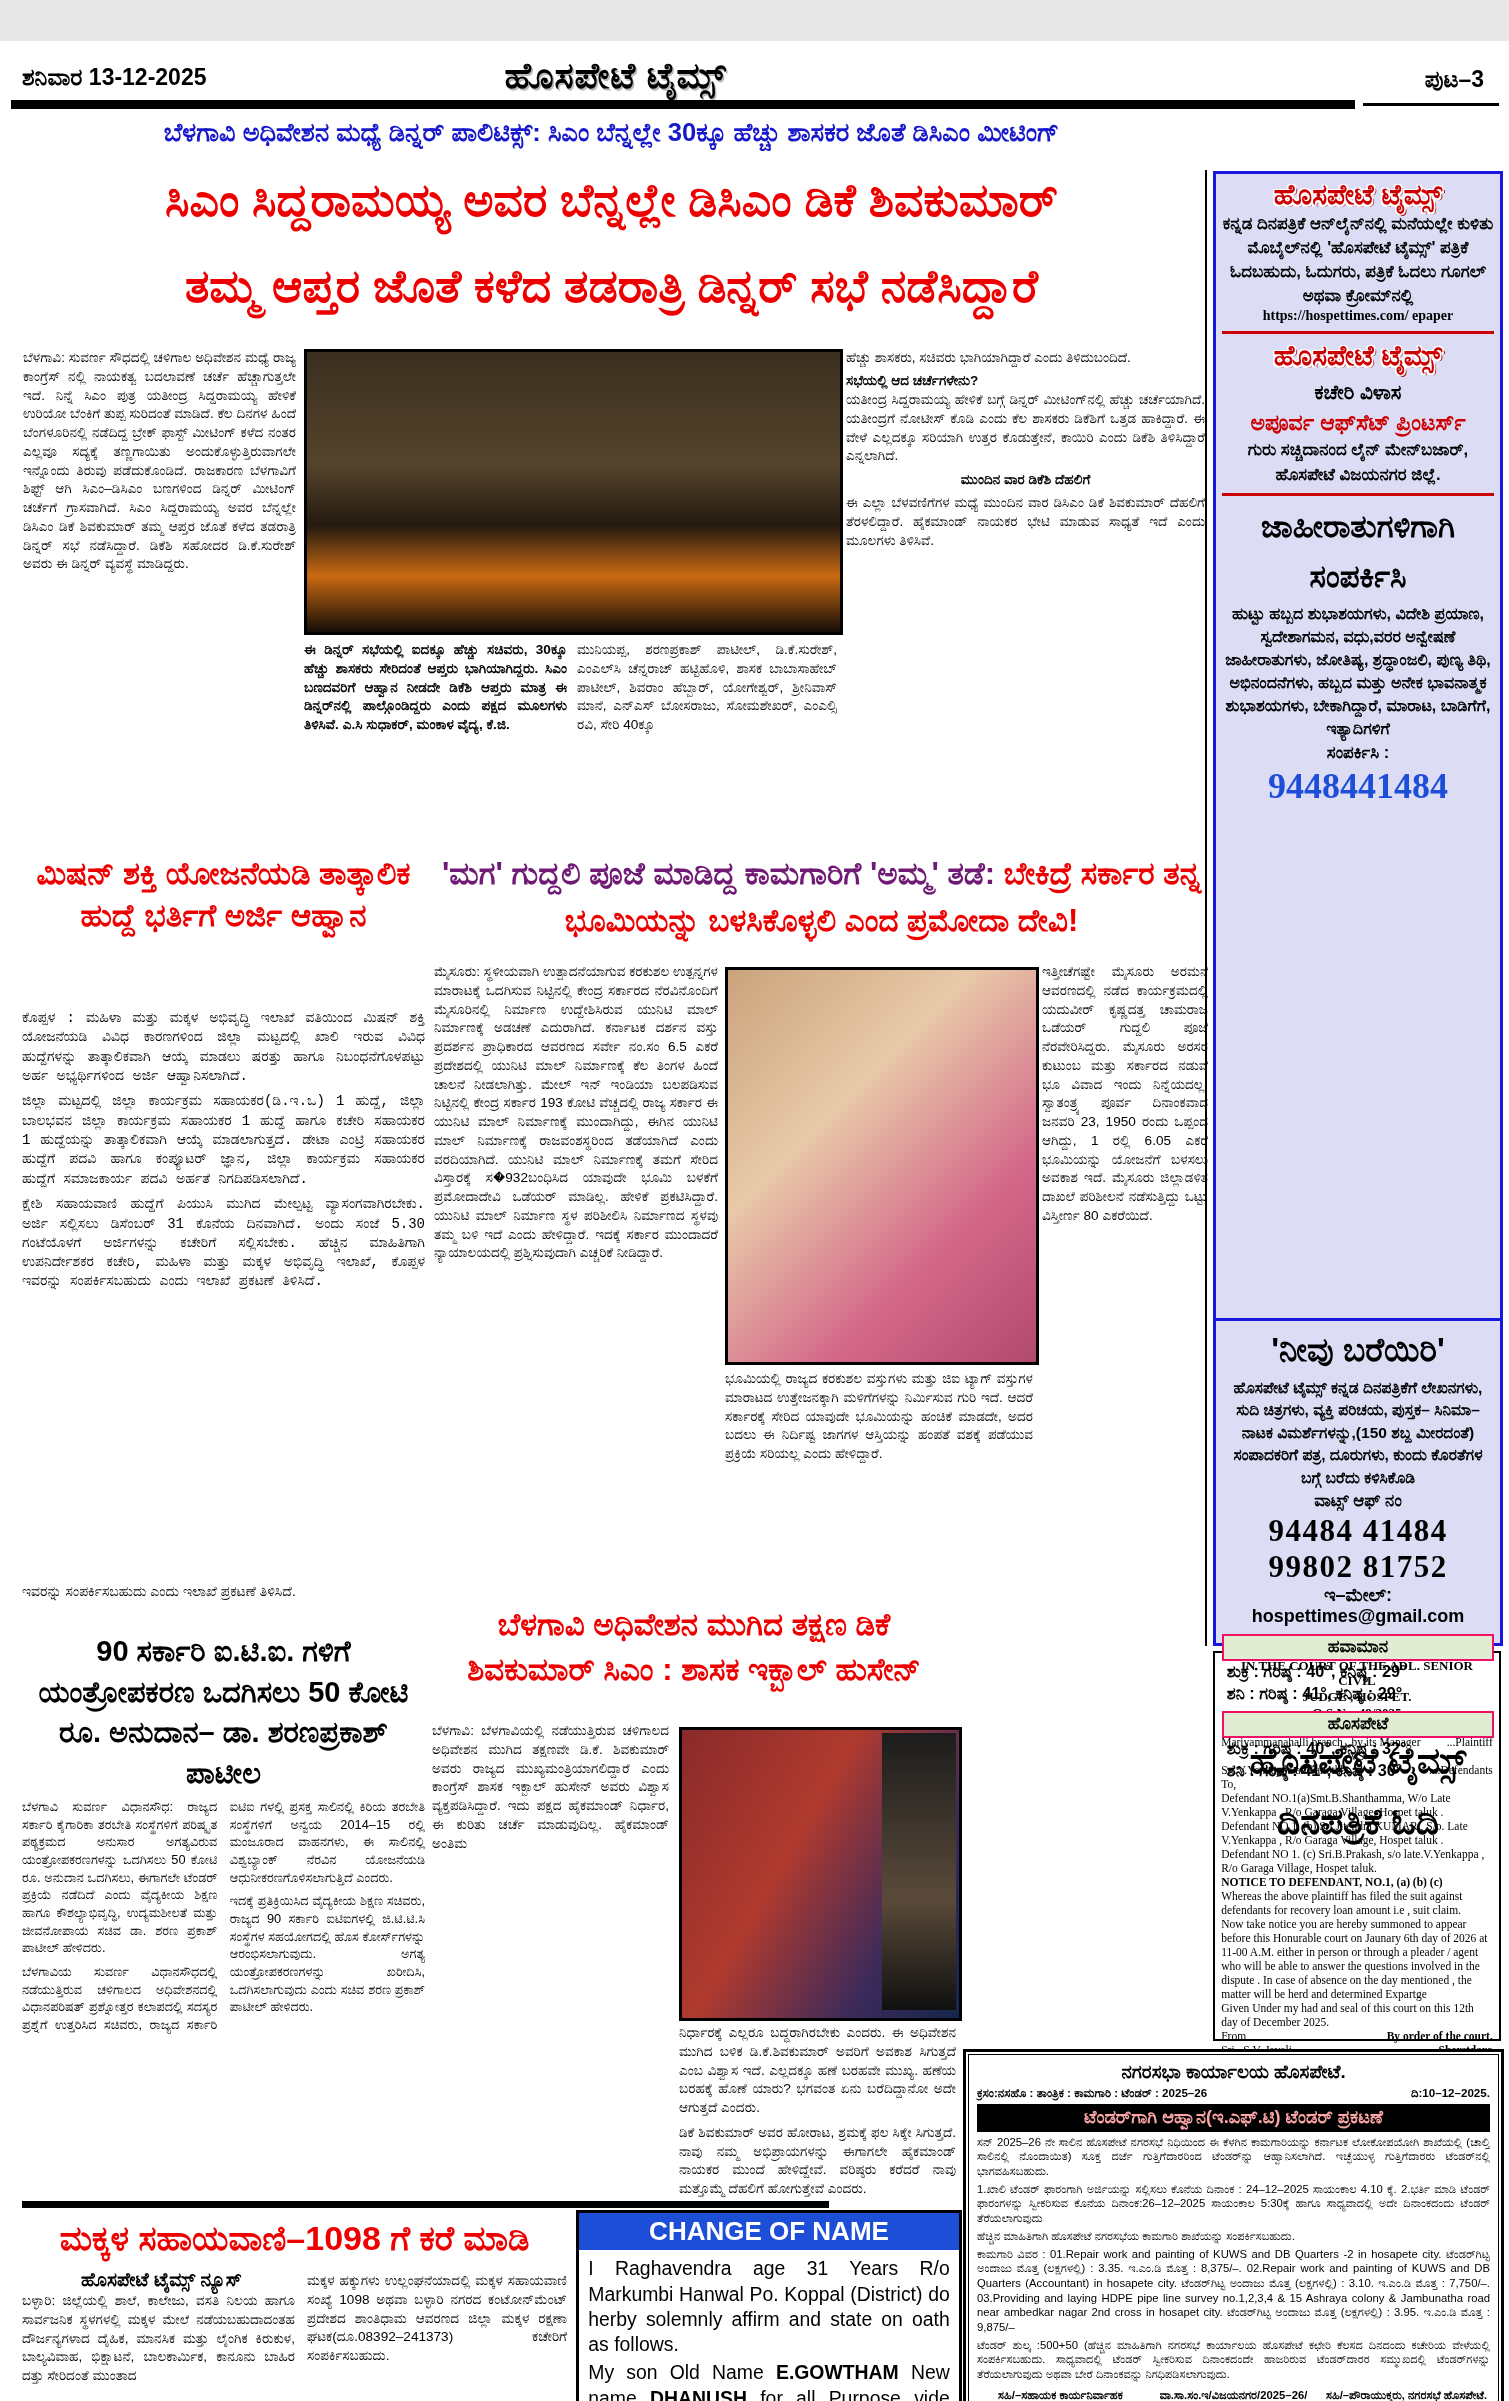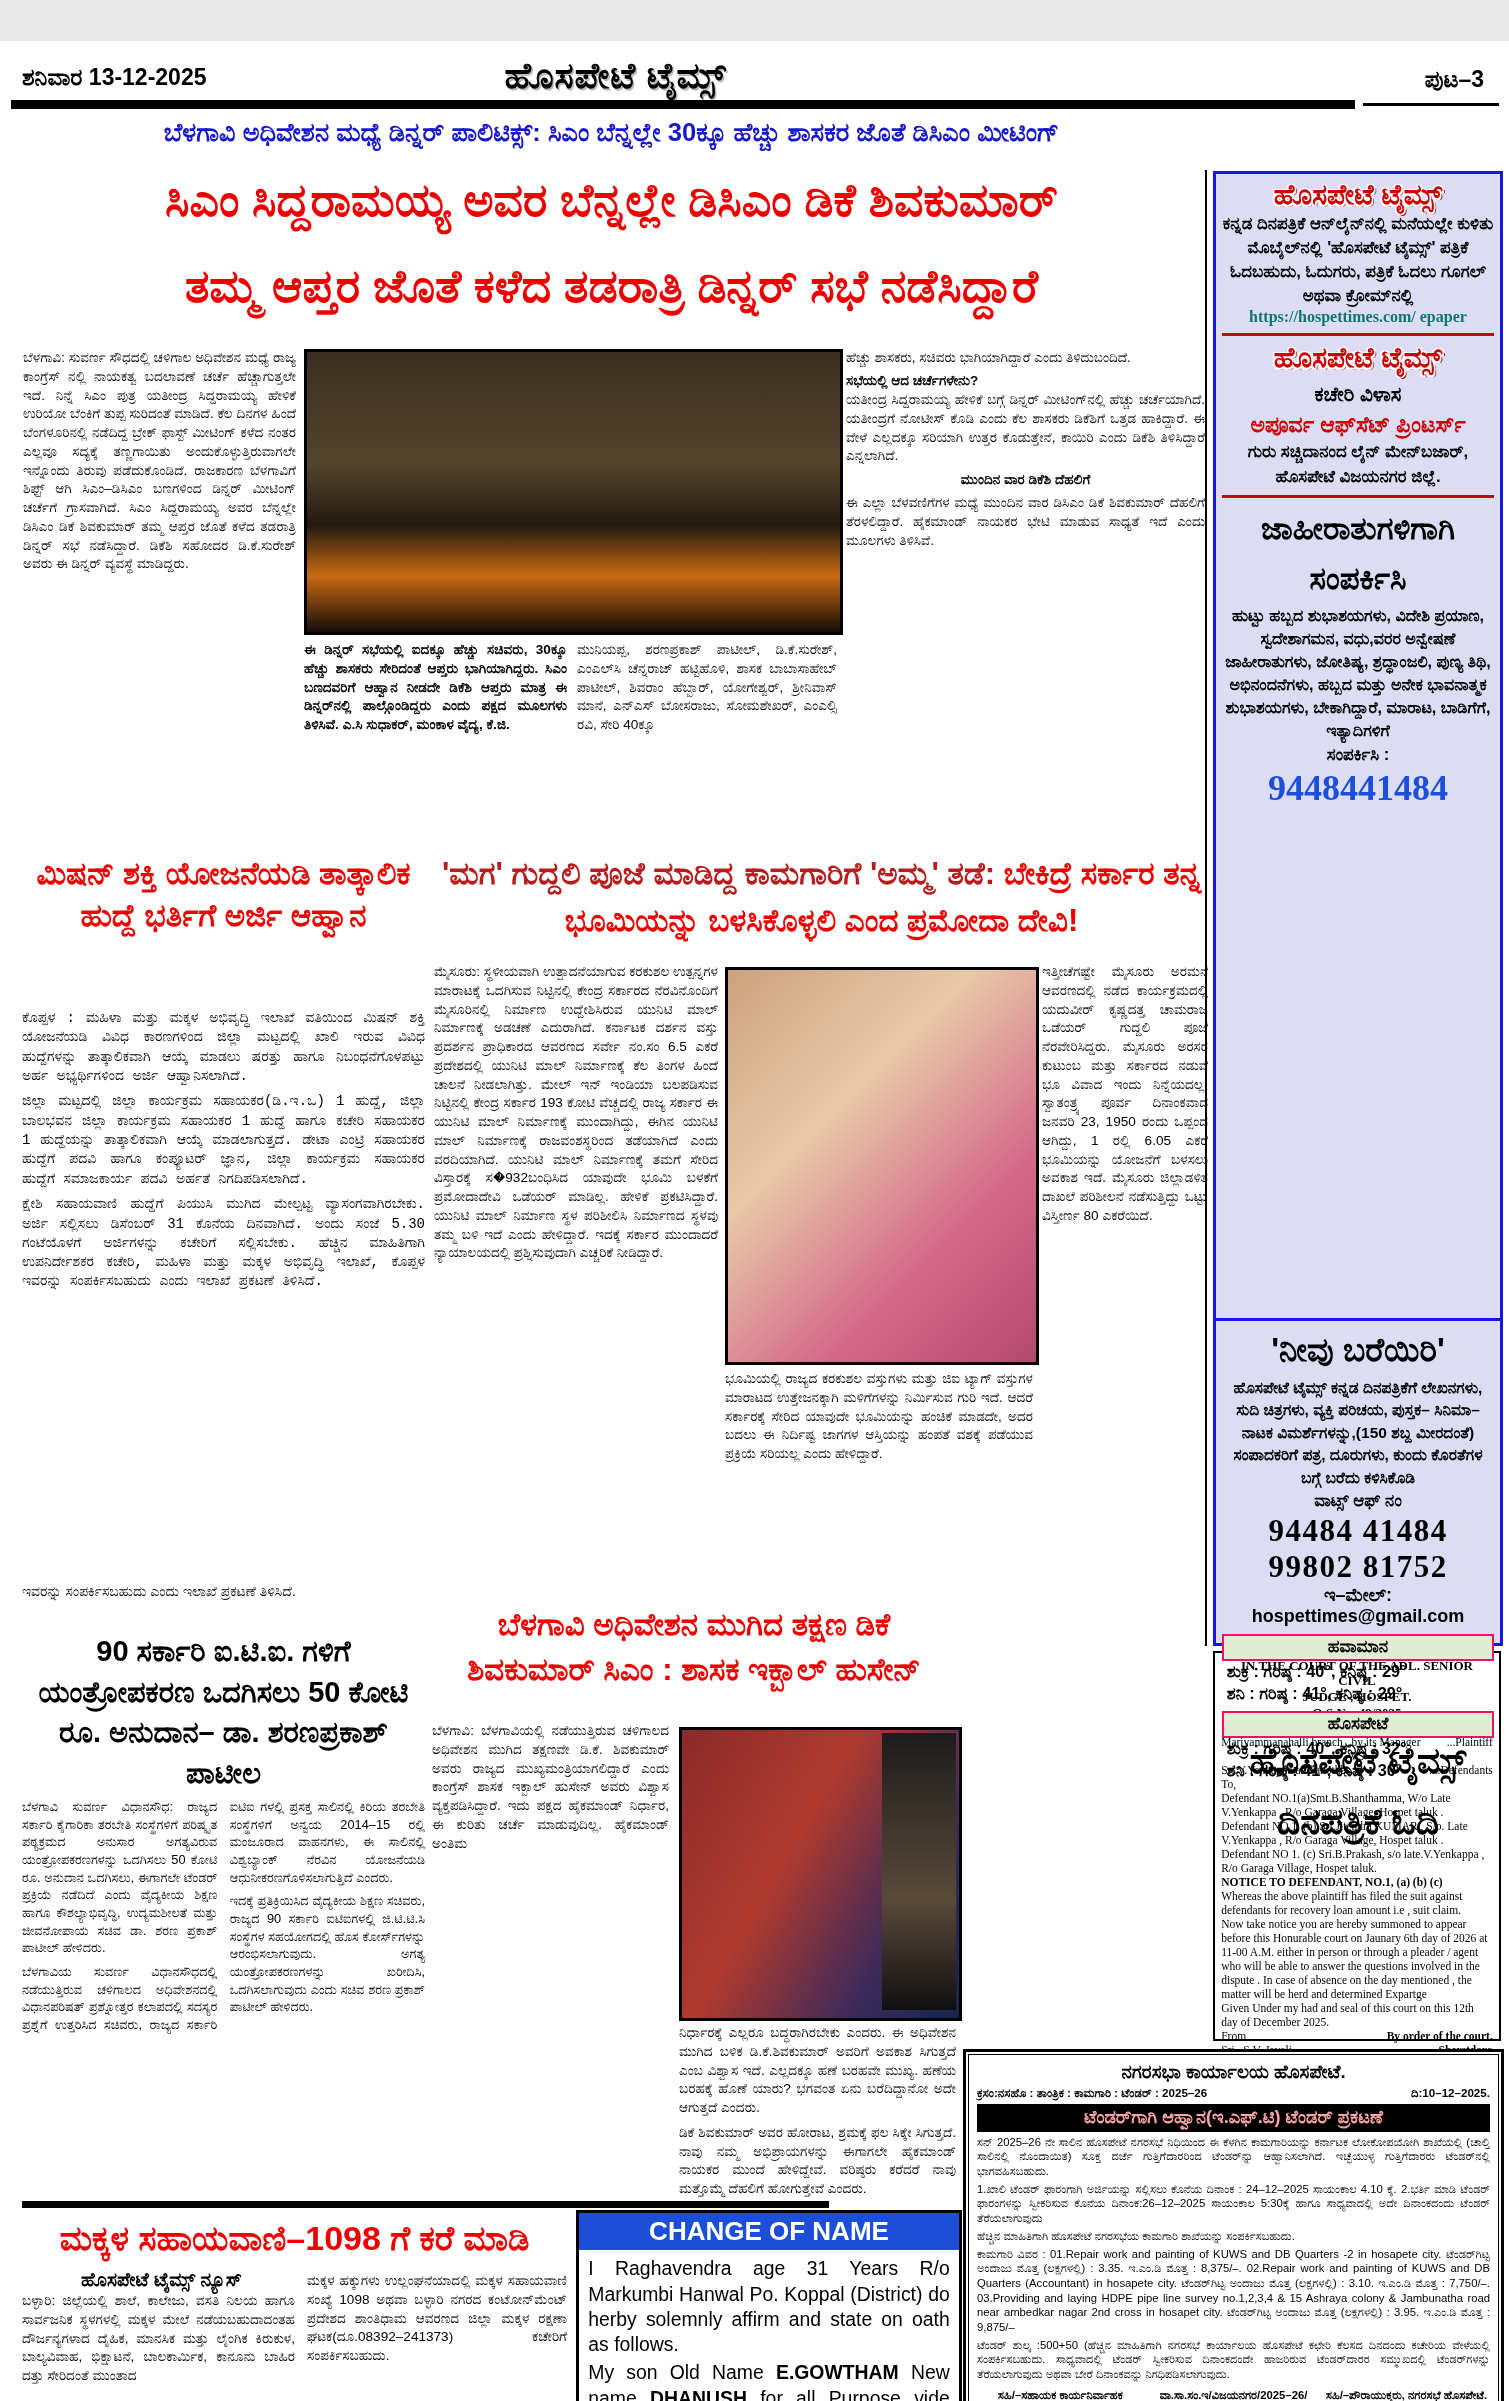--- a/index.html
+++ b/index.html
@@ -27,21 +27,21 @@
      background:linear-gradient(180deg,#3a2f1f 0%,#55442c 40%,#241a10 62%,#c96a12 80%,#140d07 100%);}
   #lead-cap{left:304px;top:600px;width:263px;height:200px;font-weight:bold;overflow:hidden;}
   #lead-cm{left:577px;top:600px;width:260px;height:200px;overflow:hidden;}
   #lead-cr{left:846px;top:308px;width:359px;height:496px;overflow:hidden;}
   .subhead{font-weight:bold;}
   
   #ms-head{left:22px;top:812px;width:403px;font-size:31px;line-height:1.35;font-weight:bold;color:#ee0000;text-align:center;}
   #ms-body{left:22px;top:968px;width:403px;height:565px;overflow:hidden;font-size:14px;font-family:Liberation Mono, monospace;}
   
   #pr-head{left:434px;top:810px;width:775px;font-size:31px;line-height:1.5;font-weight:bold;text-align:center;}
-  #pr-head .blue{color:#b91c1c;} #pr-head .red{color:#ee0000;}
+  #pr-head .blue{color:#701a75;} #pr-head .red{color:#ee0000;}
   #pr-cl{left:434px;top:922px;width:284px;height:620px;overflow:hidden;}
   #pr-photo{left:725px;top:926px;width:308px;height:392px;border:3.1px solid #000;
      background:linear-gradient(135deg,#caa37c 0%,#e8c9a8 35%,#d4688a 70%,#b24a6e 100%);}
   #pr-cb{left:725px;top:1329px;width:308px;height:211px;overflow:hidden;}
   #pr-cr{left:1042px;top:922px;width:166px;height:620px;overflow:hidden;}
   
   #iti-end{left:22px;top:1542px;width:403px;height:40px;overflow:hidden;font-size:14px;}
   #iti-head{left:22px;top:1590px;width:403px;font-size:29px;line-height:1.4;font-weight:bold;color:#000000;text-align:center;}
   #iti-body{left:22px;top:1757px;width:403px;height:387px;overflow:hidden;column-count:2;column-gap:12.4px;font-size:12.8px;}
   
@@ -76,21 +76,21 @@
   #tender-bar{background:#000;color:#fca5a5;font-size:18px;font-weight:bold;text-align:center;padding:2.3px 0;margin:3.1px 0;}
   #tender-box p{margin:3.1px 0;text-align:justify;}
   #tender-sign{display:flex;justify-content:space-between;font-weight:bold;margin-top:6.2px;gap:6.2px;}
   #tender-sign div{width:33%;text-align:center;}
   
   #sb-vline{left:1205px;top:129px;width:2.3px;height:1476px;background:#000;}
   #sb-box{left:1213px;top:130px;width:290px;height:1150px;background:#dcdcf5;border:3.9px solid #1717dd;box-sizing:border-box;
      text-align:center;padding:4.6px 6.2px;}
   .sb-logo{font-size:28px;font-weight:bold;color:#cc0000;text-shadow:1.5px 1.5px 0 #fff,-1.5px -1.5px 0 #fff,1.5px -1.5px 0 #fff,-1.5px 1.5px 0 #fff,2.3px 2.3px 0 #900;}
   .sb-txt{font-size:16.7px;font-weight:bold;line-height:1.45;}
-  .sb-url{font-size:16px;font-weight:bold;color:#0f766e;font-family:"Liberation Serif",serif;text-align:center;}
+  .sb-url{font-size:14px;font-weight:bold;color:#000000;font-family:"Liberation Serif",serif;text-align:center;}
   .sb-div{height:3.1px;background:#cc0000;margin:6.2px 0;}
   .sb-big{font-size:31px;font-weight:bold;line-height:1.6;}
   .sb-phone-red{font-size:36px;font-weight:bold;color:#1d4ed8;font-family:"Liberation Serif",serif;}
   .sb-phone-blk{font-size:31px;font-weight:bold;font-family:"Liberation Serif",serif;letter-spacing:1.5px;}
   .sb-mail{font-size:18px;font-weight:bold;}
   .wx-box{border:2.3px solid #ee1166;background:#e2ecd2;font-size:17px;font-weight:bold;padding:1.5px 0;margin-top:6.2px;}
   .wx-row{font-size:16.3px;font-weight:bold;text-align:left;padding:1.5px 4.6px;}
   #sb-weather2{left:1213px;top:1280px;width:290px;background:#dcdcf5;border:3.9px solid #1717dd;border-top:none;box-sizing:border-box;padding:3.1px 6.2px 7.7px;}
   #sb-promo{left:1213px;top:1689px;width:290px;font-size:36px;font-weight:bold;text-align:center;line-height:1.7;}
 </style>

